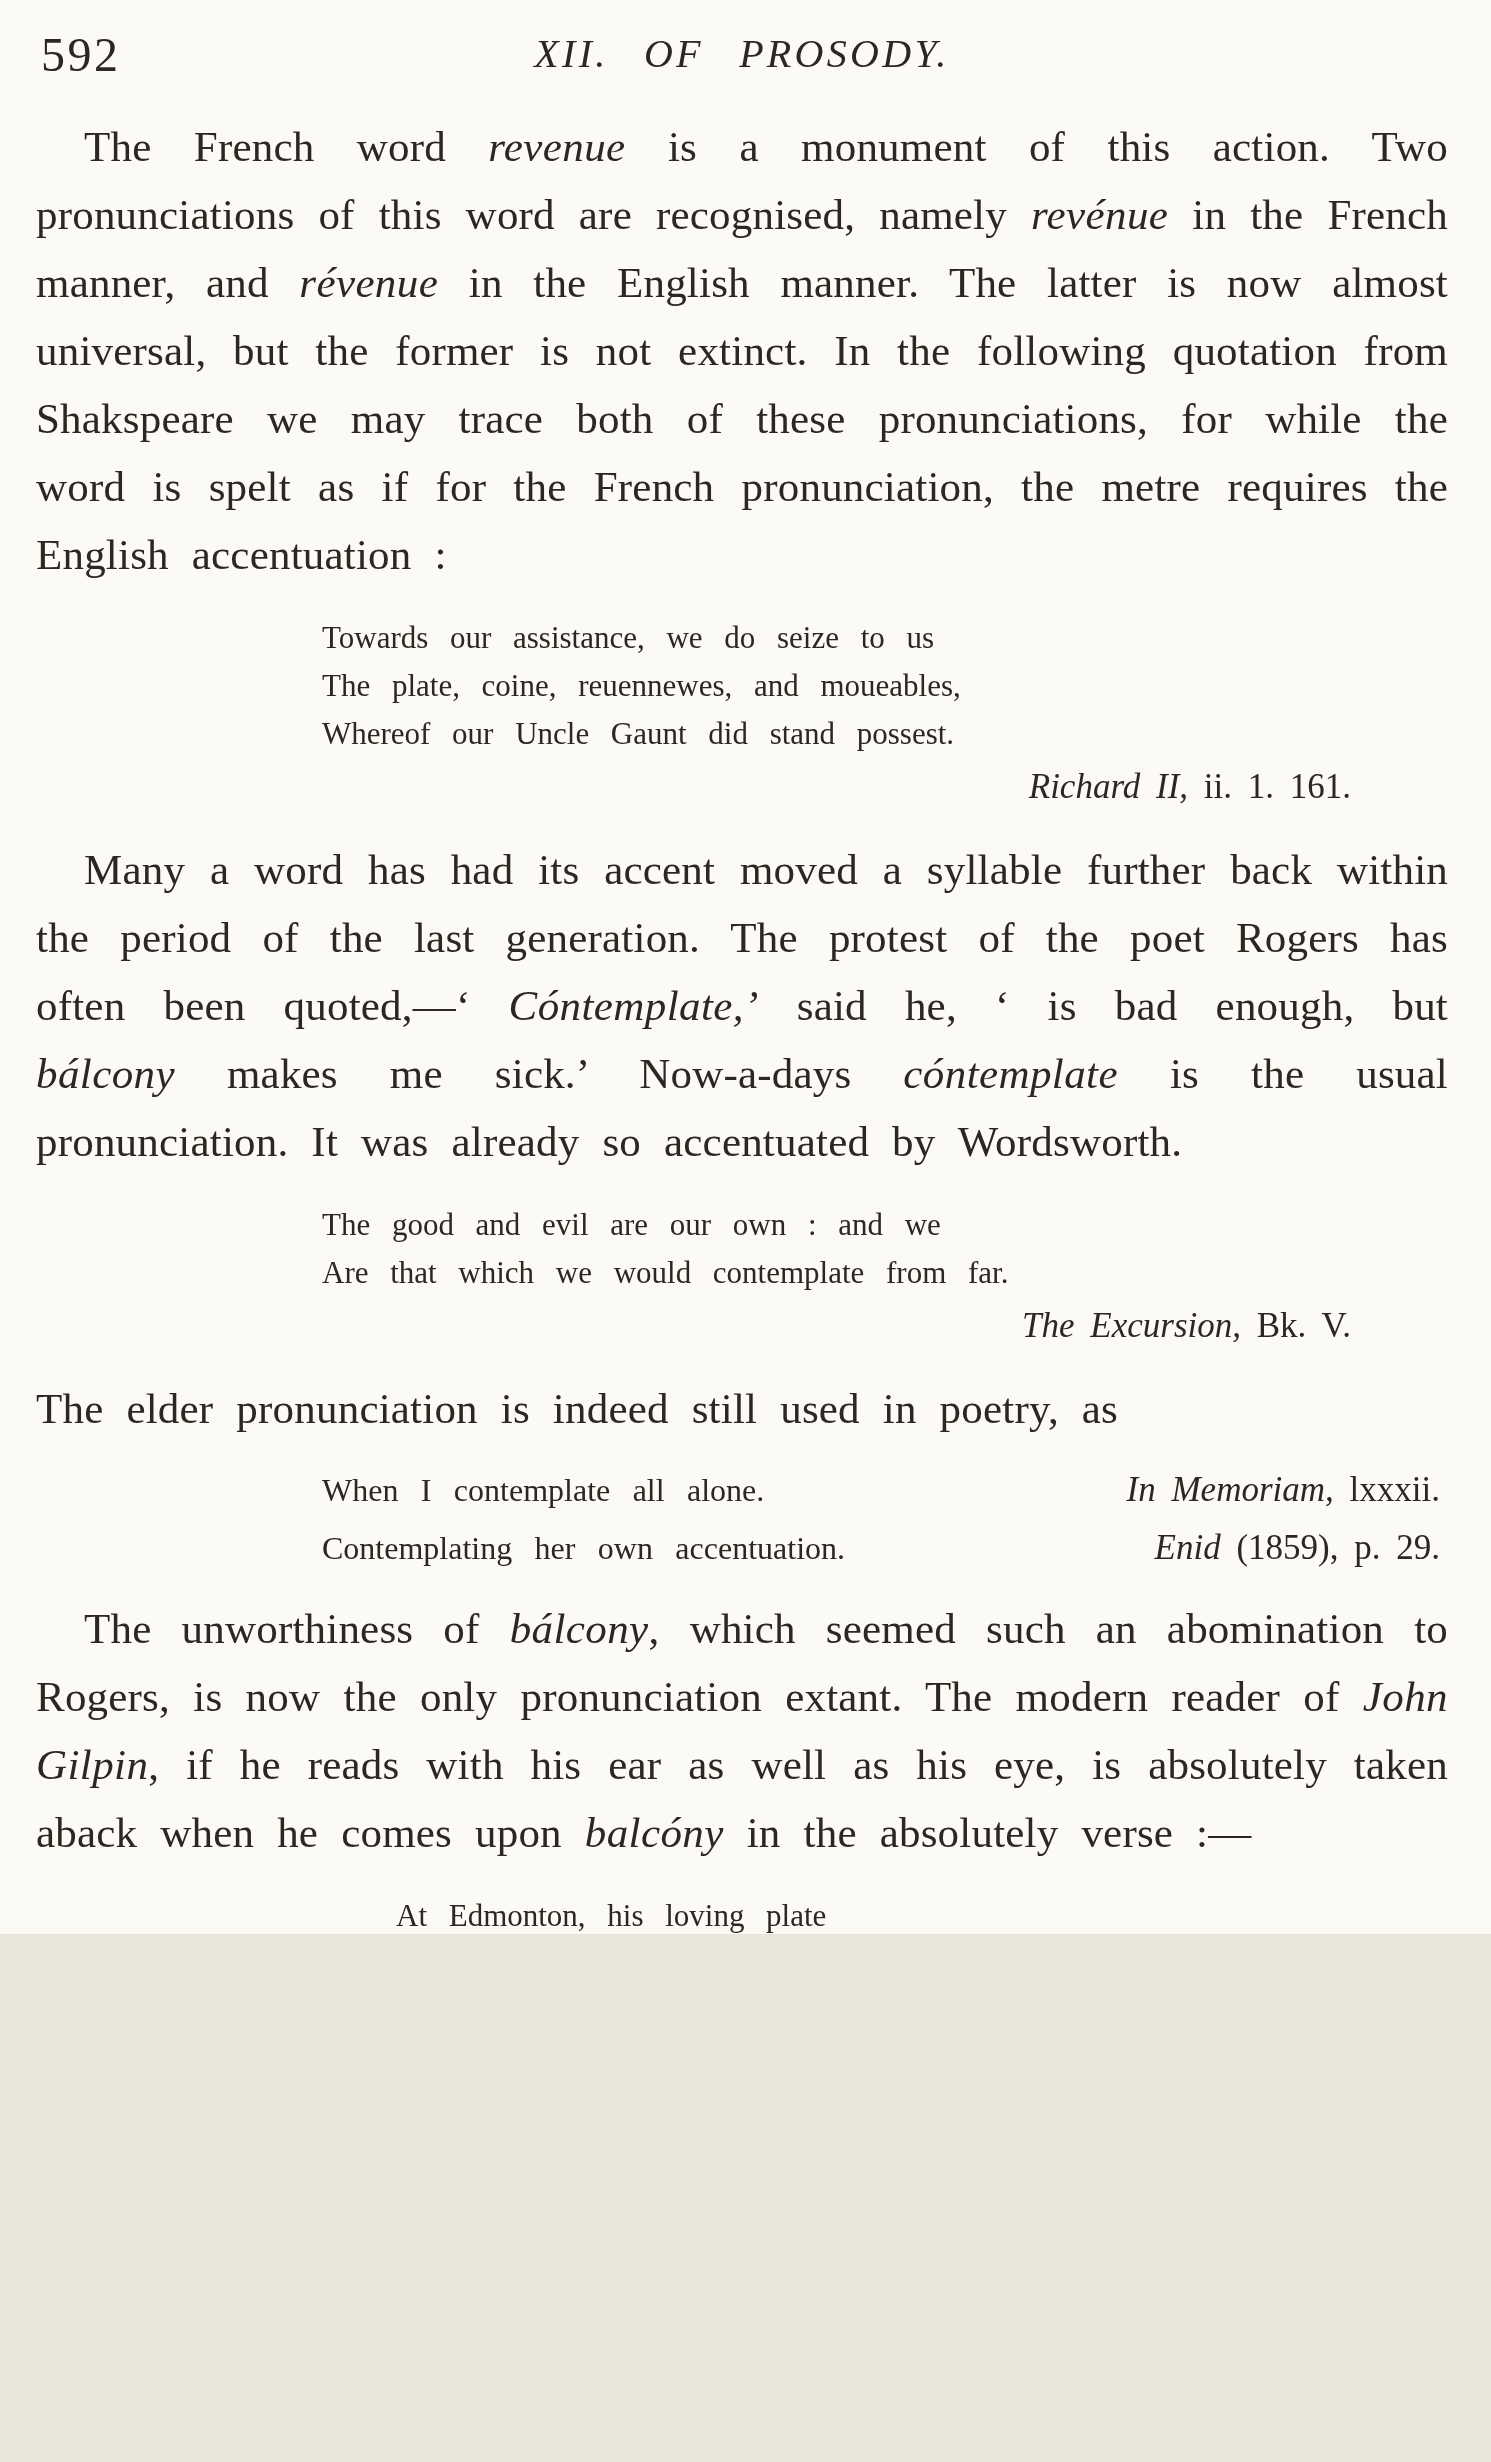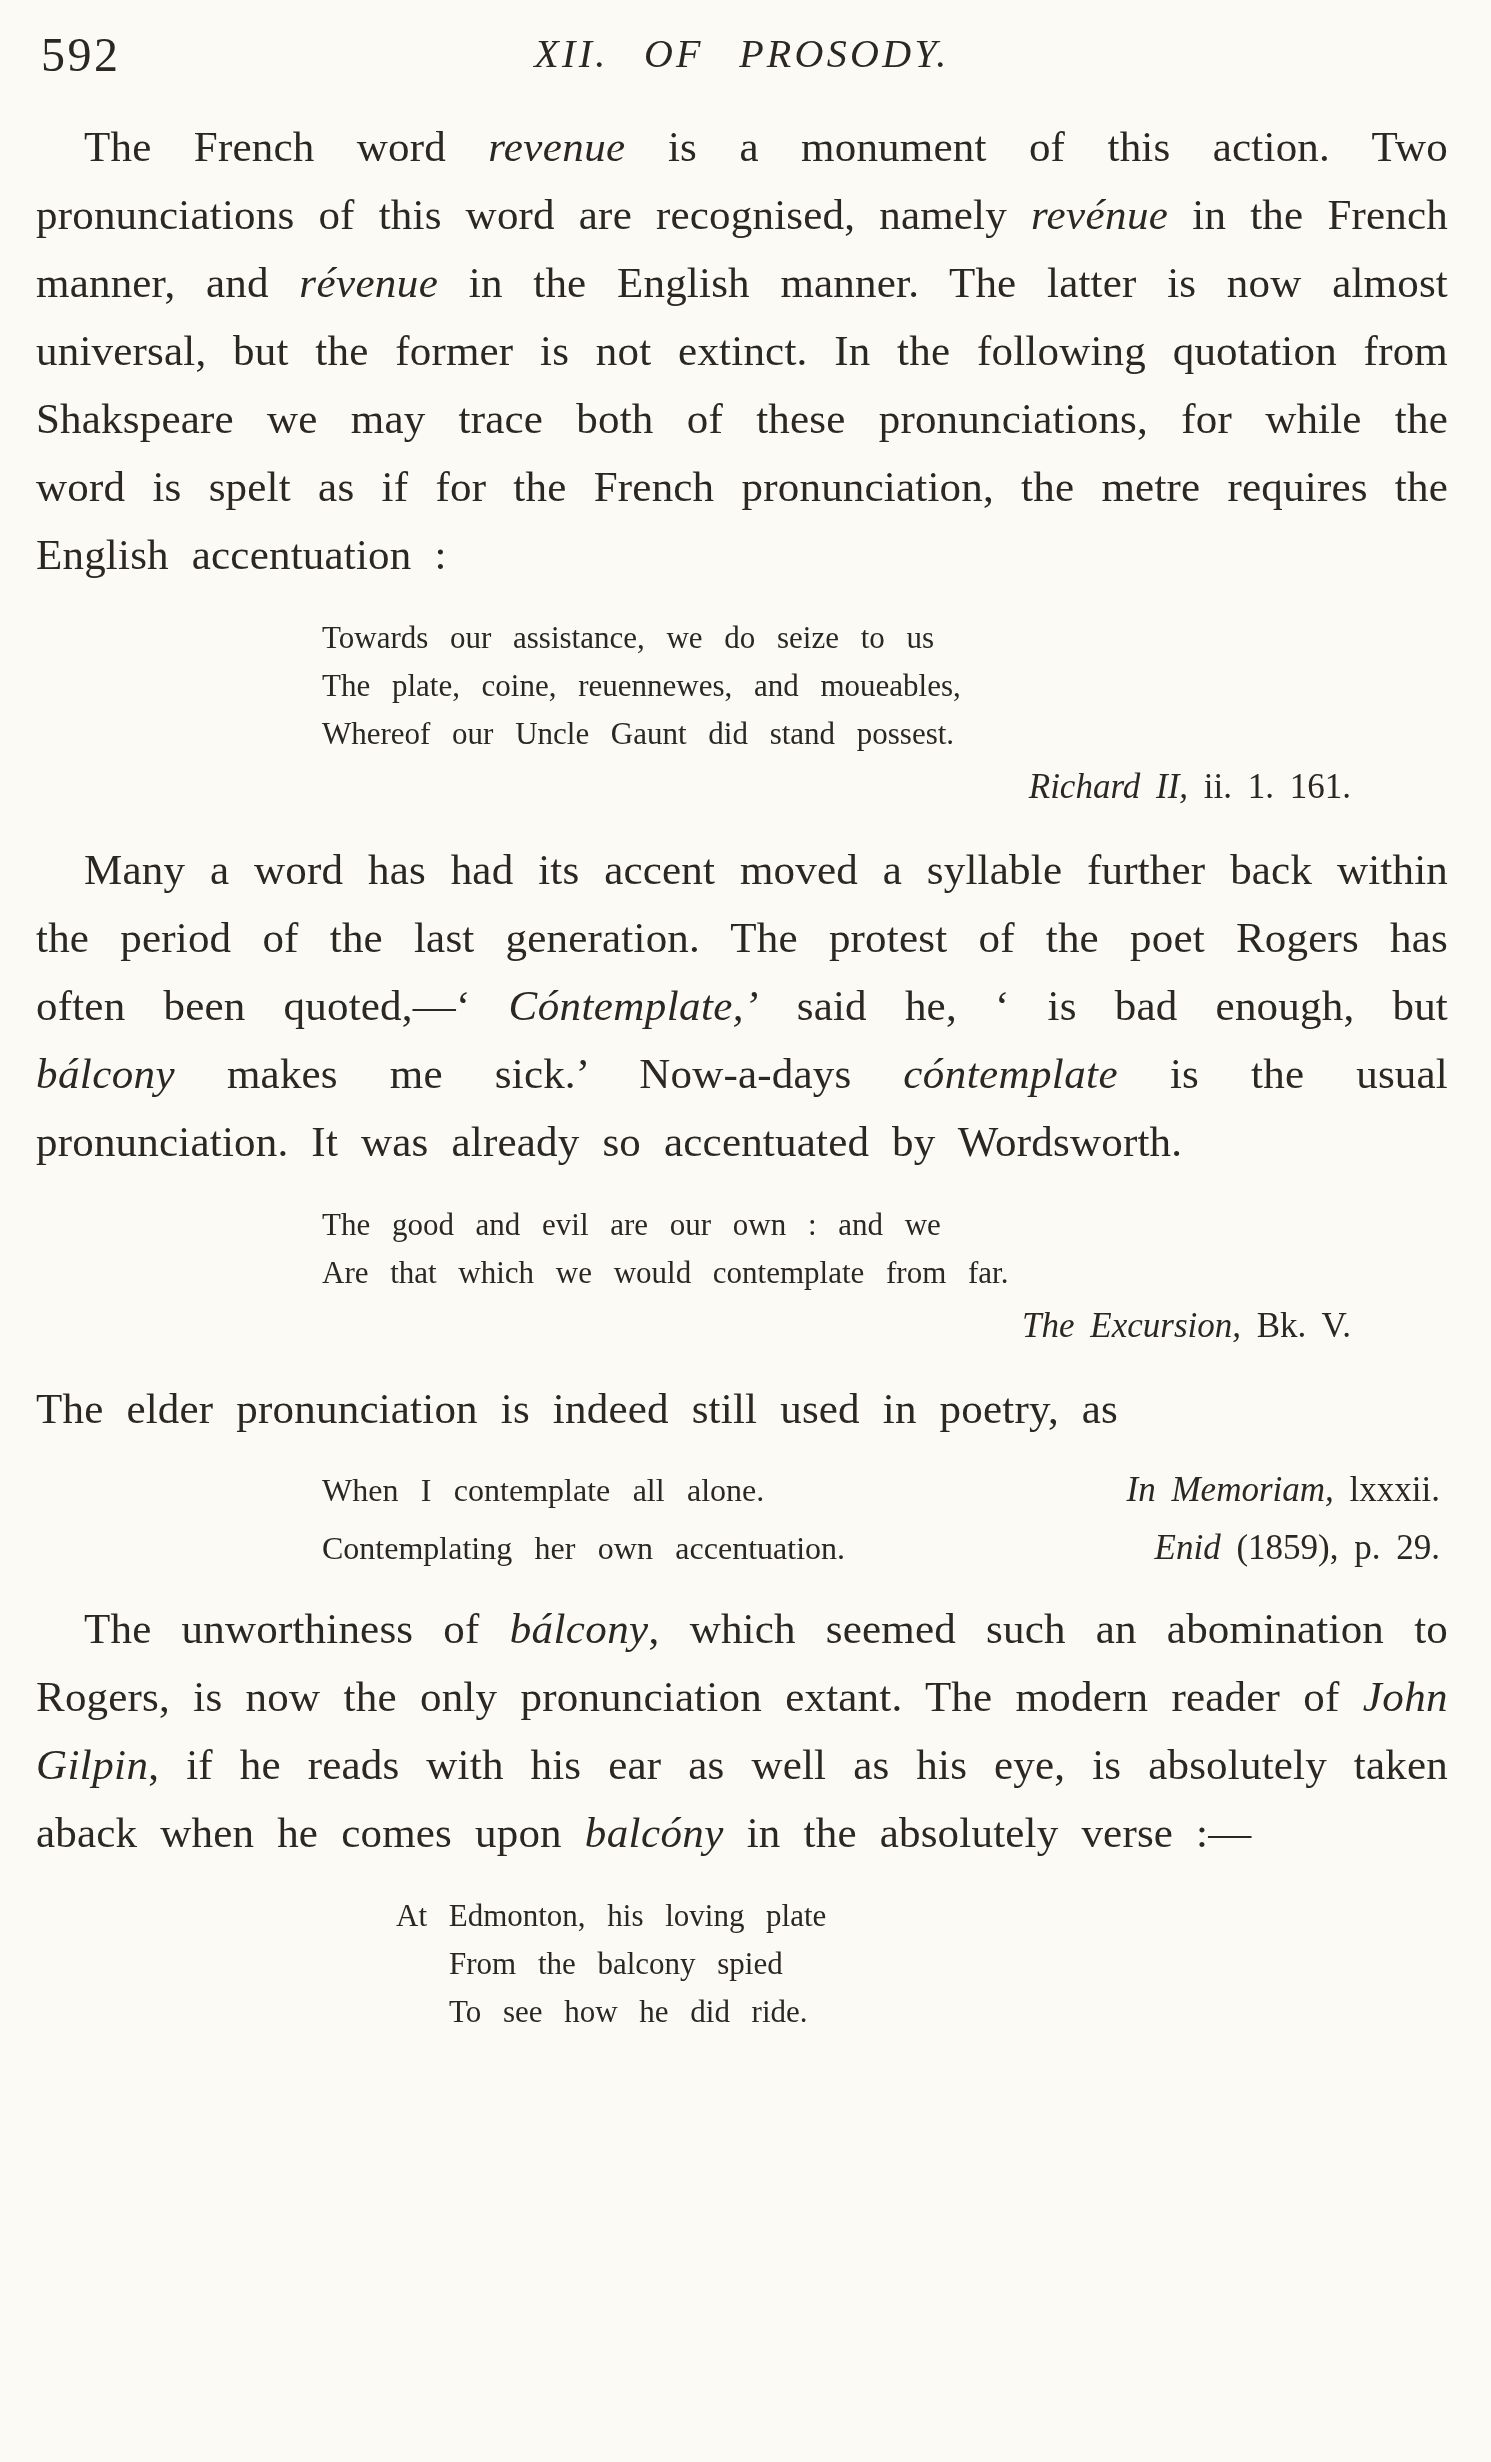--- a/index.html
+++ b/index.html
@@ -2,21 +2,21 @@
 <html style="font-size:13.2px"><head>
 <meta charset="utf-8">
 <style>
   html, body {
     margin: 0;
     padding: 0;
     background: #e9e5da;
   }
   .book-page {
     width: 1491px;
-    height: 2462px;
+    height: 1934px;
     box-sizing: border-box;
     background: #fcfaf4;
     color: #2b2722;
     font-family: "Liberation Serif", serif;
     padding: 21.5px 43px 33px 36px;
     position: relative;
     overflow: hidden;
   }
   
   .page-header {

